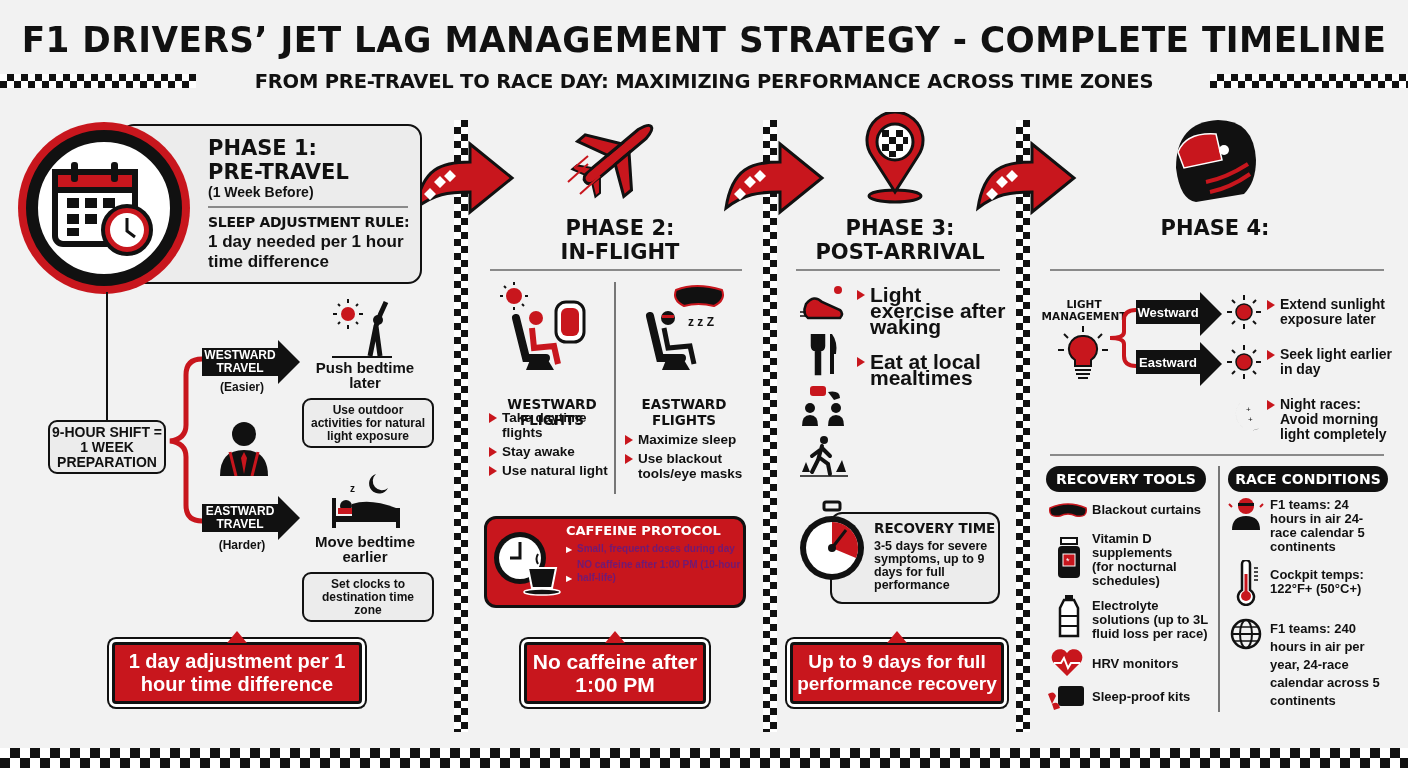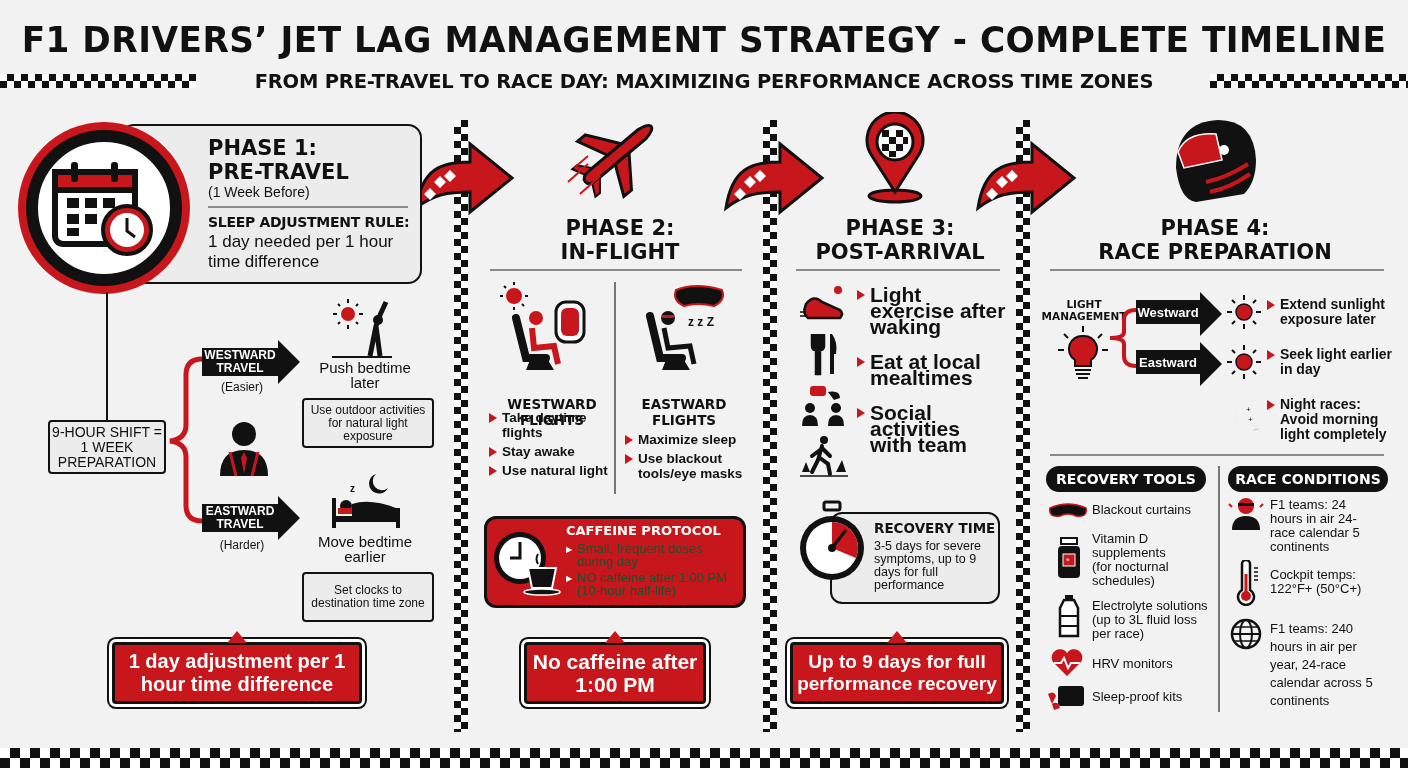--- a/index.html
+++ b/index.html
@@ -3,29 +3,29 @@
 <meta charset="utf-8">
 <style>
 *{box-sizing:border-box;margin:0;padding:0}
 html,body{width:1408px;height:768px;overflow:hidden}
 body{background:#f2f2f2;font-family:"Liberation Sans","DejaVu Sans",sans-serif;color:#111;position:relative}
 .abs{position:absolute}
 .title{left:0;top:20px;width:1408px;text-align:center;font-size:35px;font-weight:900;letter-spacing:.5px;font-family:"DejaVu Sans",sans-serif;transform:scaleX(.98)}
 .subtitle{left:0;top:70px;width:1408px;text-align:center;font-size:19.5px;font-weight:bold;font-family:"DejaVu Sans",sans-serif;letter-spacing:-.2px}
 .checker-h{height:16px;background-image:linear-gradient(45deg,#111 25%,transparent 25%,transparent 75%,#111 75%),linear-gradient(45deg,#111 25%,transparent 25%,transparent 75%,#111 75%);background-size:16px 16px;background-position:0 0,8px 8px;background-color:#fff}
 .checker-v{width:14px;background-image:linear-gradient(45deg,#111 25%,transparent 25%,transparent 75%,#111 75%),linear-gradient(45deg,#111 25%,transparent 25%,transparent 75%,#111 75%);background-size:14px 14px;background-position:0 0,7px 7px;background-color:#fff}
-.cond{font-family:"Liberation Sans",sans-serif;font-weight:normal;font-stretch:condensed}
+.cond{font-family:"Liberation Sans",sans-serif;font-weight:bold;font-stretch:condensed}
 .phase-h{font-family:"DejaVu Sans",sans-serif;font-weight:900;font-size:21px;text-align:center;line-height:24px}
 .rule{height:1.5px;background:#8a8a8a}
 .redbox{background:#c8161d;color:#fff;border:3px solid #111;border-radius:4px;box-shadow:0 0 0 3px #fff,0 0 0 5px #111;text-align:center;font-weight:bold;font-size:20px;line-height:23px;display:flex;align-items:center;justify-content:center}
 .redbox:before{content:"";position:absolute;top:-14px;left:50%;margin-left:-10px;border-left:10px solid transparent;border-right:10px solid transparent;border-bottom:12px solid #c8161d}
 .bul{font-size:14px;font-weight:bold;line-height:16px}
 .bul li{list-style:none;position:relative;padding-left:14px;margin-bottom:4px}
 .bul li:before{content:"";position:absolute;left:1px;top:3px;border-top:5px solid transparent;border-bottom:5px solid transparent;border-left:8px solid #c8161d}
-.graybox{background:#ececec;border:2px solid #111;border-radius:4px}
+.graybox{background:#ececec;border:2px solid #111;border-radius:9px}
 .blackarrow{height:28px;background:#111;color:#fff;display:flex;align-items:center;justify-content:center;text-align:center;font-size:12px;font-weight:bold;line-height:13px;position:absolute}
 .blackarrow:after{content:"";position:absolute;right:-22px;top:-8px;border-top:22px solid transparent;border-bottom:22px solid transparent;border-left:22px solid #111}
 .pill{background:#111;color:#fff;border-radius:16px;height:26px;display:flex;align-items:center;justify-content:center;font-family:"DejaVu Sans",sans-serif;font-weight:bold;font-size:14px}
 </style>
 </head>
 <body>
 
 <div class="abs title">F1 DRIVERS’ JET LAG MANAGEMENT STRATEGY - COMPLETE TIMELINE</div>
 <div class="abs checker-h" style="left:0;top:74px;width:196px;height:14px;background-size:14px 14px;background-position:0 0,7px 7px"></div>
 <div class="abs checker-h" style="left:1210px;top:74px;width:198px;height:14px;background-size:14px 14px;background-position:0 0,7px 7px"></div>
@@ -200,21 +200,21 @@
 <div class="abs" style="left:484px;top:516px;width:262px;height:92px;background:#c8161d;border:3px solid #111;border-radius:12px"></div>
 <svg class="abs" style="left:492px;top:530px" width="72" height="66" viewBox="0 0 72 66">
   <circle cx="28" cy="28" r="26" fill="#111"></circle>
     <circle cx="28" cy="28" r="21" fill="#fff"></circle>
   <path d="M28 12 L28 28 L18 28" stroke="#111" stroke-width="3" fill="none"></path>
   <path d="M36 38 L64 38 L60 58 L40 58Z" fill="#111" stroke="#fff" stroke-width="2"></path>
   <ellipse cx="50" cy="62" rx="18" ry="3" fill="#111" stroke="#fff" stroke-width="1.5"></ellipse>
   <path d="M46 34 q-3-5 0-10 M52 34 q-3-5 0-10" stroke="#111" stroke-width="2" fill="none"></path>
 </svg>
 <div class="abs" style="left:566px;top:523px;color:#fff;font-family:'DejaVu Sans',sans-serif;font-weight:bold;font-size:13px">CAFFEINE PROTOCOL</div>
-<ul class="abs cond" style="left:566px;top:542px;width:176px;color:#14532d;font-size:13px;line-height:13px">
+<ul class="abs cond" style="left:566px;top:542px;width:176px;color:#701a75;font-size:10px;line-height:13px">
   <li style="list-style:none;padding-left:11px;position:relative;margin-bottom:3px">Small, frequent doses during day</li>
   <li style="list-style:none;padding-left:11px;position:relative">NO caffeine after 1:00 PM (10-hour half-life)</li>
 </ul>
 <div class="abs" style="left:566px;top:545px;color:#fff;font-size:8px">▶</div>
 <div class="abs" style="left:566px;top:574px;color:#fff;font-size:8px">▶</div>
 
 <div class="abs redbox" style="left:524px;top:642px;width:182px;height:62px;font-size:21px">No caffeine after 1:00 PM</div>
 
 <svg class="abs" style="left:860px;top:112px" width="70" height="92" viewBox="0 0 70 92">
   <ellipse cx="35" cy="84" rx="26" ry="6" fill="#c8161d" stroke="#111" stroke-width="3"></ellipse>
@@ -256,21 +256,20 @@
 </svg>
 <svg class="abs" style="left:800px;top:434px" width="48" height="44" viewBox="0 0 48 44">
   <circle cx="24" cy="6" r="4" fill="#111"></circle>
   <path d="M22 12 L18 26 L12 38 M20 24 L28 30 L30 40 M22 14 L30 22 M20 16 L12 22" stroke="#111" stroke-width="4" fill="none" stroke-linecap="round"></path>
   <path d="M6 28 L2 38 L10 38Z M42 26 L36 38 L46 38Z" fill="#111"></path>
   <line x1="0" y1="42" x2="48" y2="42" stroke="#111" stroke-width="1.5"></line>
 </svg>
 <ul class="abs bul cond" style="left:856px;top:287px;width:150px;font-size:21px;line-height:16px">
   <li style="margin-bottom:19px">Light exercise after waking</li>
   <li style="margin-bottom:19px">Eat at local mealtimes</li>
-  <li style="margin-bottom:19px">Social activities with team</li>
 </ul>
 
 <div class="abs graybox" style="left:830px;top:512px;width:170px;height:92px;border-radius:12px"></div>
 <svg class="abs" style="left:796px;top:500px" width="74" height="86" viewBox="0 0 74 86">
   <rect x="28" y="2" width="16" height="8" rx="2" fill="none" stroke="#111" stroke-width="3"></rect>
   <circle cx="36" cy="48" r="32" fill="#111"></circle>
     <circle cx="36" cy="48" r="26" fill="#fff"></circle>
   <path d="M36 48 L36 22 A26 26 0 0 1 60 58Z" fill="#c8161d"></path>
   <line x1="36" y1="48" x2="50" y2="30" stroke="#111" stroke-width="3"></line>
   <circle cx="36" cy="48" r="4" fill="#111"></circle>
@@ -281,21 +280,20 @@
 <div class="abs redbox" style="left:790px;top:642px;width:214px;height:62px;font-size:19px;line-height:22px">Up to 9 days for full performance recovery</div>
 
 <svg class="abs" style="left:1166px;top:112px" width="96" height="96" viewBox="0 0 96 96">
   <path d="M10 56 Q10 10 52 8 Q88 8 90 48 Q90 70 78 82 L30 90 Q14 88 10 56Z" fill="#111"></path>
   <path d="M12 40 Q20 20 50 22 L56 48 L18 56Z" fill="#c8161d" stroke="#fff" stroke-width="1.5"></path>
   <circle cx="58" cy="38" r="5" fill="#fff"></circle>
   <path d="M40 70 Q60 66 82 52 M44 80 Q64 76 84 62" stroke="#c8161d" stroke-width="4" fill="none"></path>
 </svg>
 <div class="abs phase-h" style="left:1040px;top:216px;width:350px">
   <div>PHASE 4:</div>
-  <div>RACE PREPARATION</div>
 </div>
 <div class="abs rule" style="left:1050px;top:269px;width:334px"></div>
 
 <div class="abs" style="left:1040px;top:298px;width:88px;text-align:center;font-family:'DejaVu Sans',sans-serif;font-weight:bold;font-size:10.5px;line-height:12px">LIGHT MANAGEMENT</div>
 <svg class="abs" style="left:1058px;top:326px" width="50" height="58" viewBox="0 0 50 58">
   <g stroke="#111" stroke-width="2">
       <line x1="25" y1="0" x2="25" y2="6"></line>
       <line x1="6" y1="8" x2="10" y2="12"></line>
       <line x1="44" y1="8" x2="40" y2="12"></line>
       <line x1="0" y1="24" x2="6" y2="24"></line>

